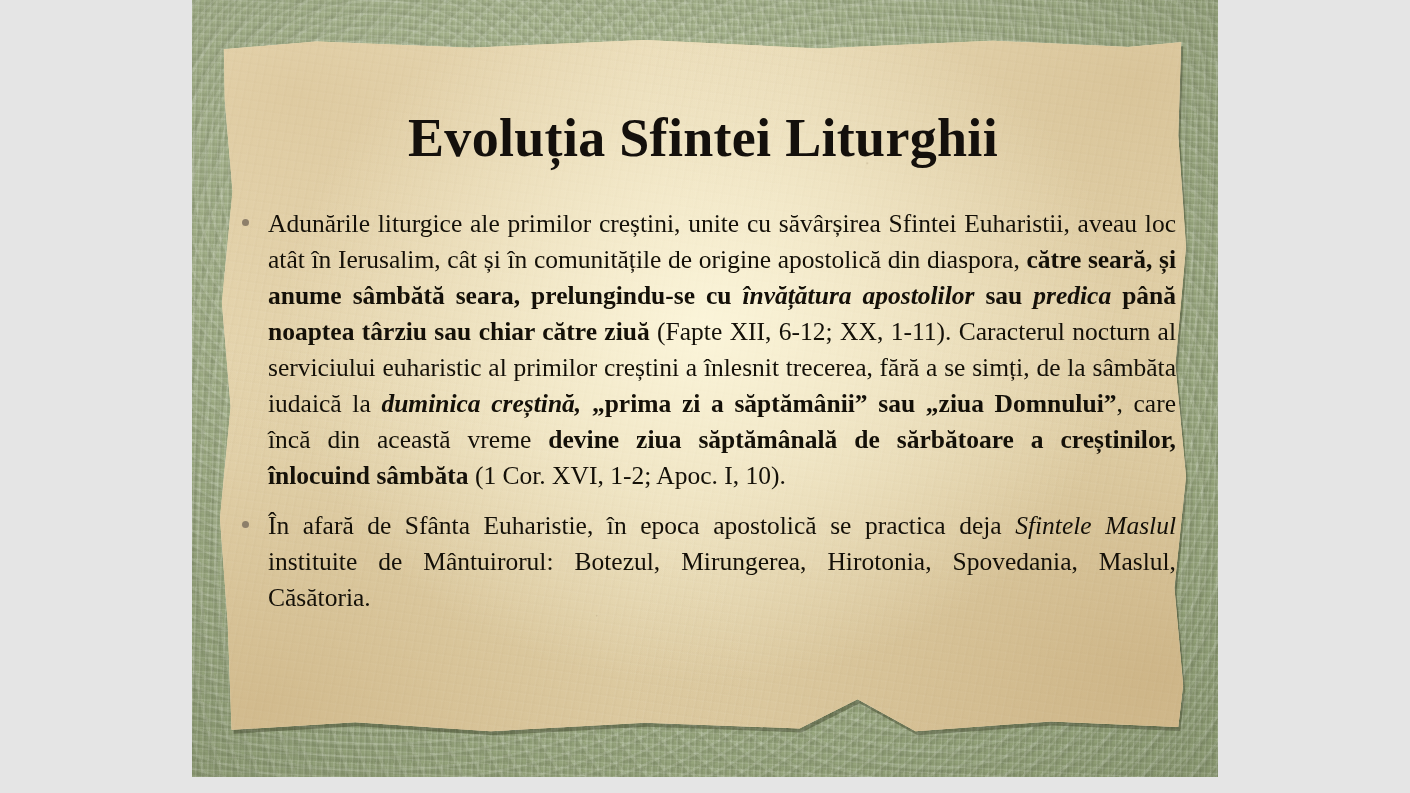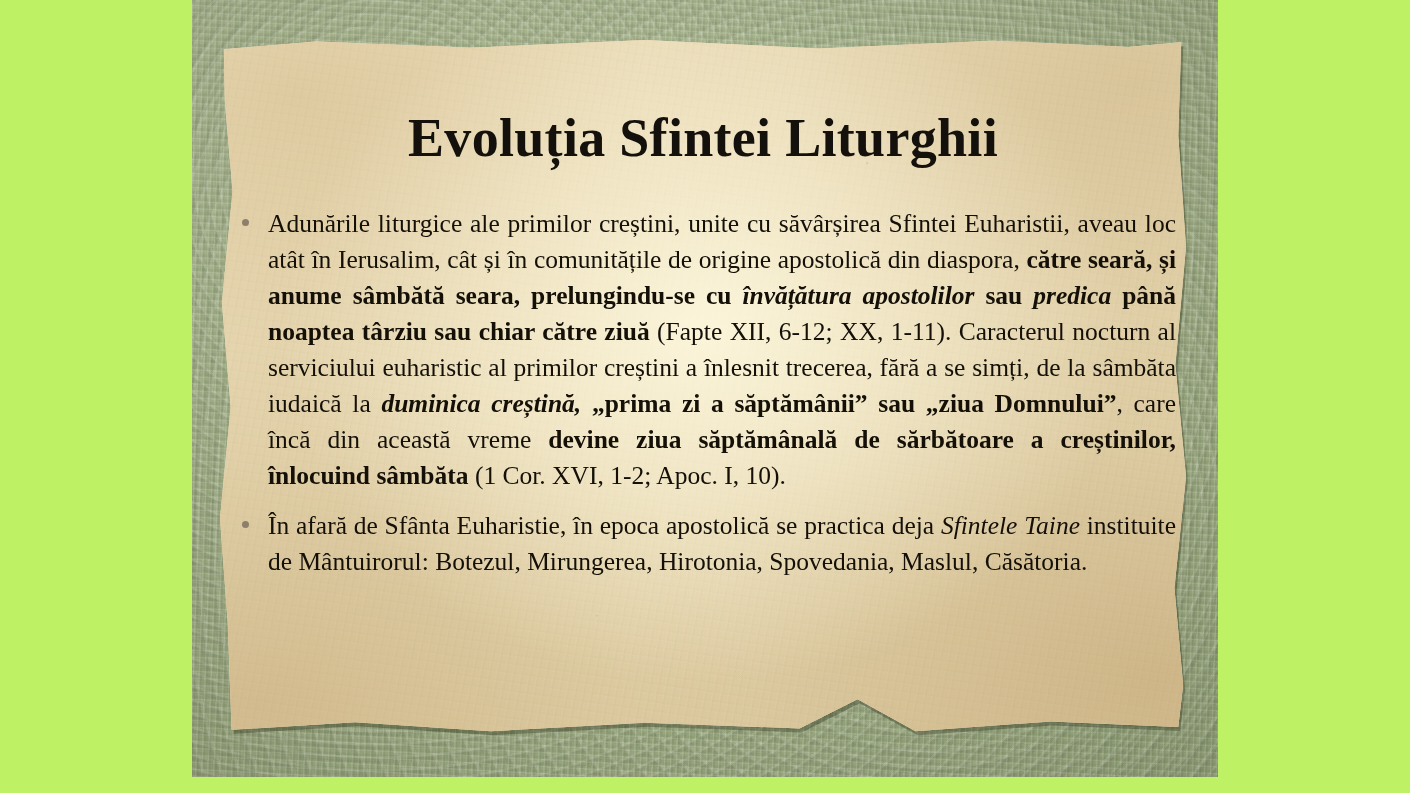--- a/index.html
+++ b/index.html
@@ -12,21 +12,21 @@
     height: 793px;
     overflow: hidden;
     font-family: "Liberation Serif", "DejaVu Serif", serif;
   }
 
   
   .stage {
     position: relative;
     width: 1410px;
     height: 793px;
-    background: #bef264;
+    background: #e5e5e5;
   }
 
   
   .slide-frame {
     position: absolute;
     left: 192px;
     top: 0px;
     width: 1026px;
     height: 777px;
     background-color: #a3b189;
@@ -213,19 +213,19 @@
 
       <div class="body-block">
 
         <div class="bullet-row">
           <span class="bullet-dot"></span>
           <div class="para">Adunările liturgice ale primilor creștini, unite cu săvârșirea Sfintei Euharistii, aveau loc atât în Ierusalim, cât și în comunitățile de origine apostolică din diaspora, <b>către seară, și anume sâmbătă seara, prelungindu-se cu </b><span class="bi">învățătura apostolilor</span><b> sau </b><span class="bi">predica</span><b> până noaptea târziu sau chiar către ziuă</b> (Fapte XII, 6-12; XX, 1-11). Caracterul nocturn al serviciului euharistic al primilor creștini a înlesnit trecerea, fără a se simți, de la sâmbăta iudaică la <span class="bi">duminica creștină,</span><b> „prima zi a săptămânii” sau „ziua Domnului”</b>, care încă din această vreme <b>devine ziua săptămânală de sărbătoare a creștinilor, înlocuind sâmbăta</b> (1 Cor. XVI, 1-2; Apoc. I, 10).</div>
         </div>
 
         <div class="bullet-row">
           <span class="bullet-dot"></span>
-          <div class="para">În afară de Sfânta Euharistie, în epoca apostolică se practica deja <i>Sfintele Taine</i> instituite de Mântuirorul: Botezul, Mirungerea, Hirotonia, Spovedania, Maslul, Căsătoria.</div>
+          <div class="para">În afară de Sfânta Euharistie, în epoca apostolică se practica deja <i>Sfintele Maslul</i> instituite de Mântuirorul: Botezul, Mirungerea, Hirotonia, Spovedania, Maslul, Căsătoria.</div>
         </div>
 
       </div>
     </div>
   </div>
 </div>
 
 </body></html>

